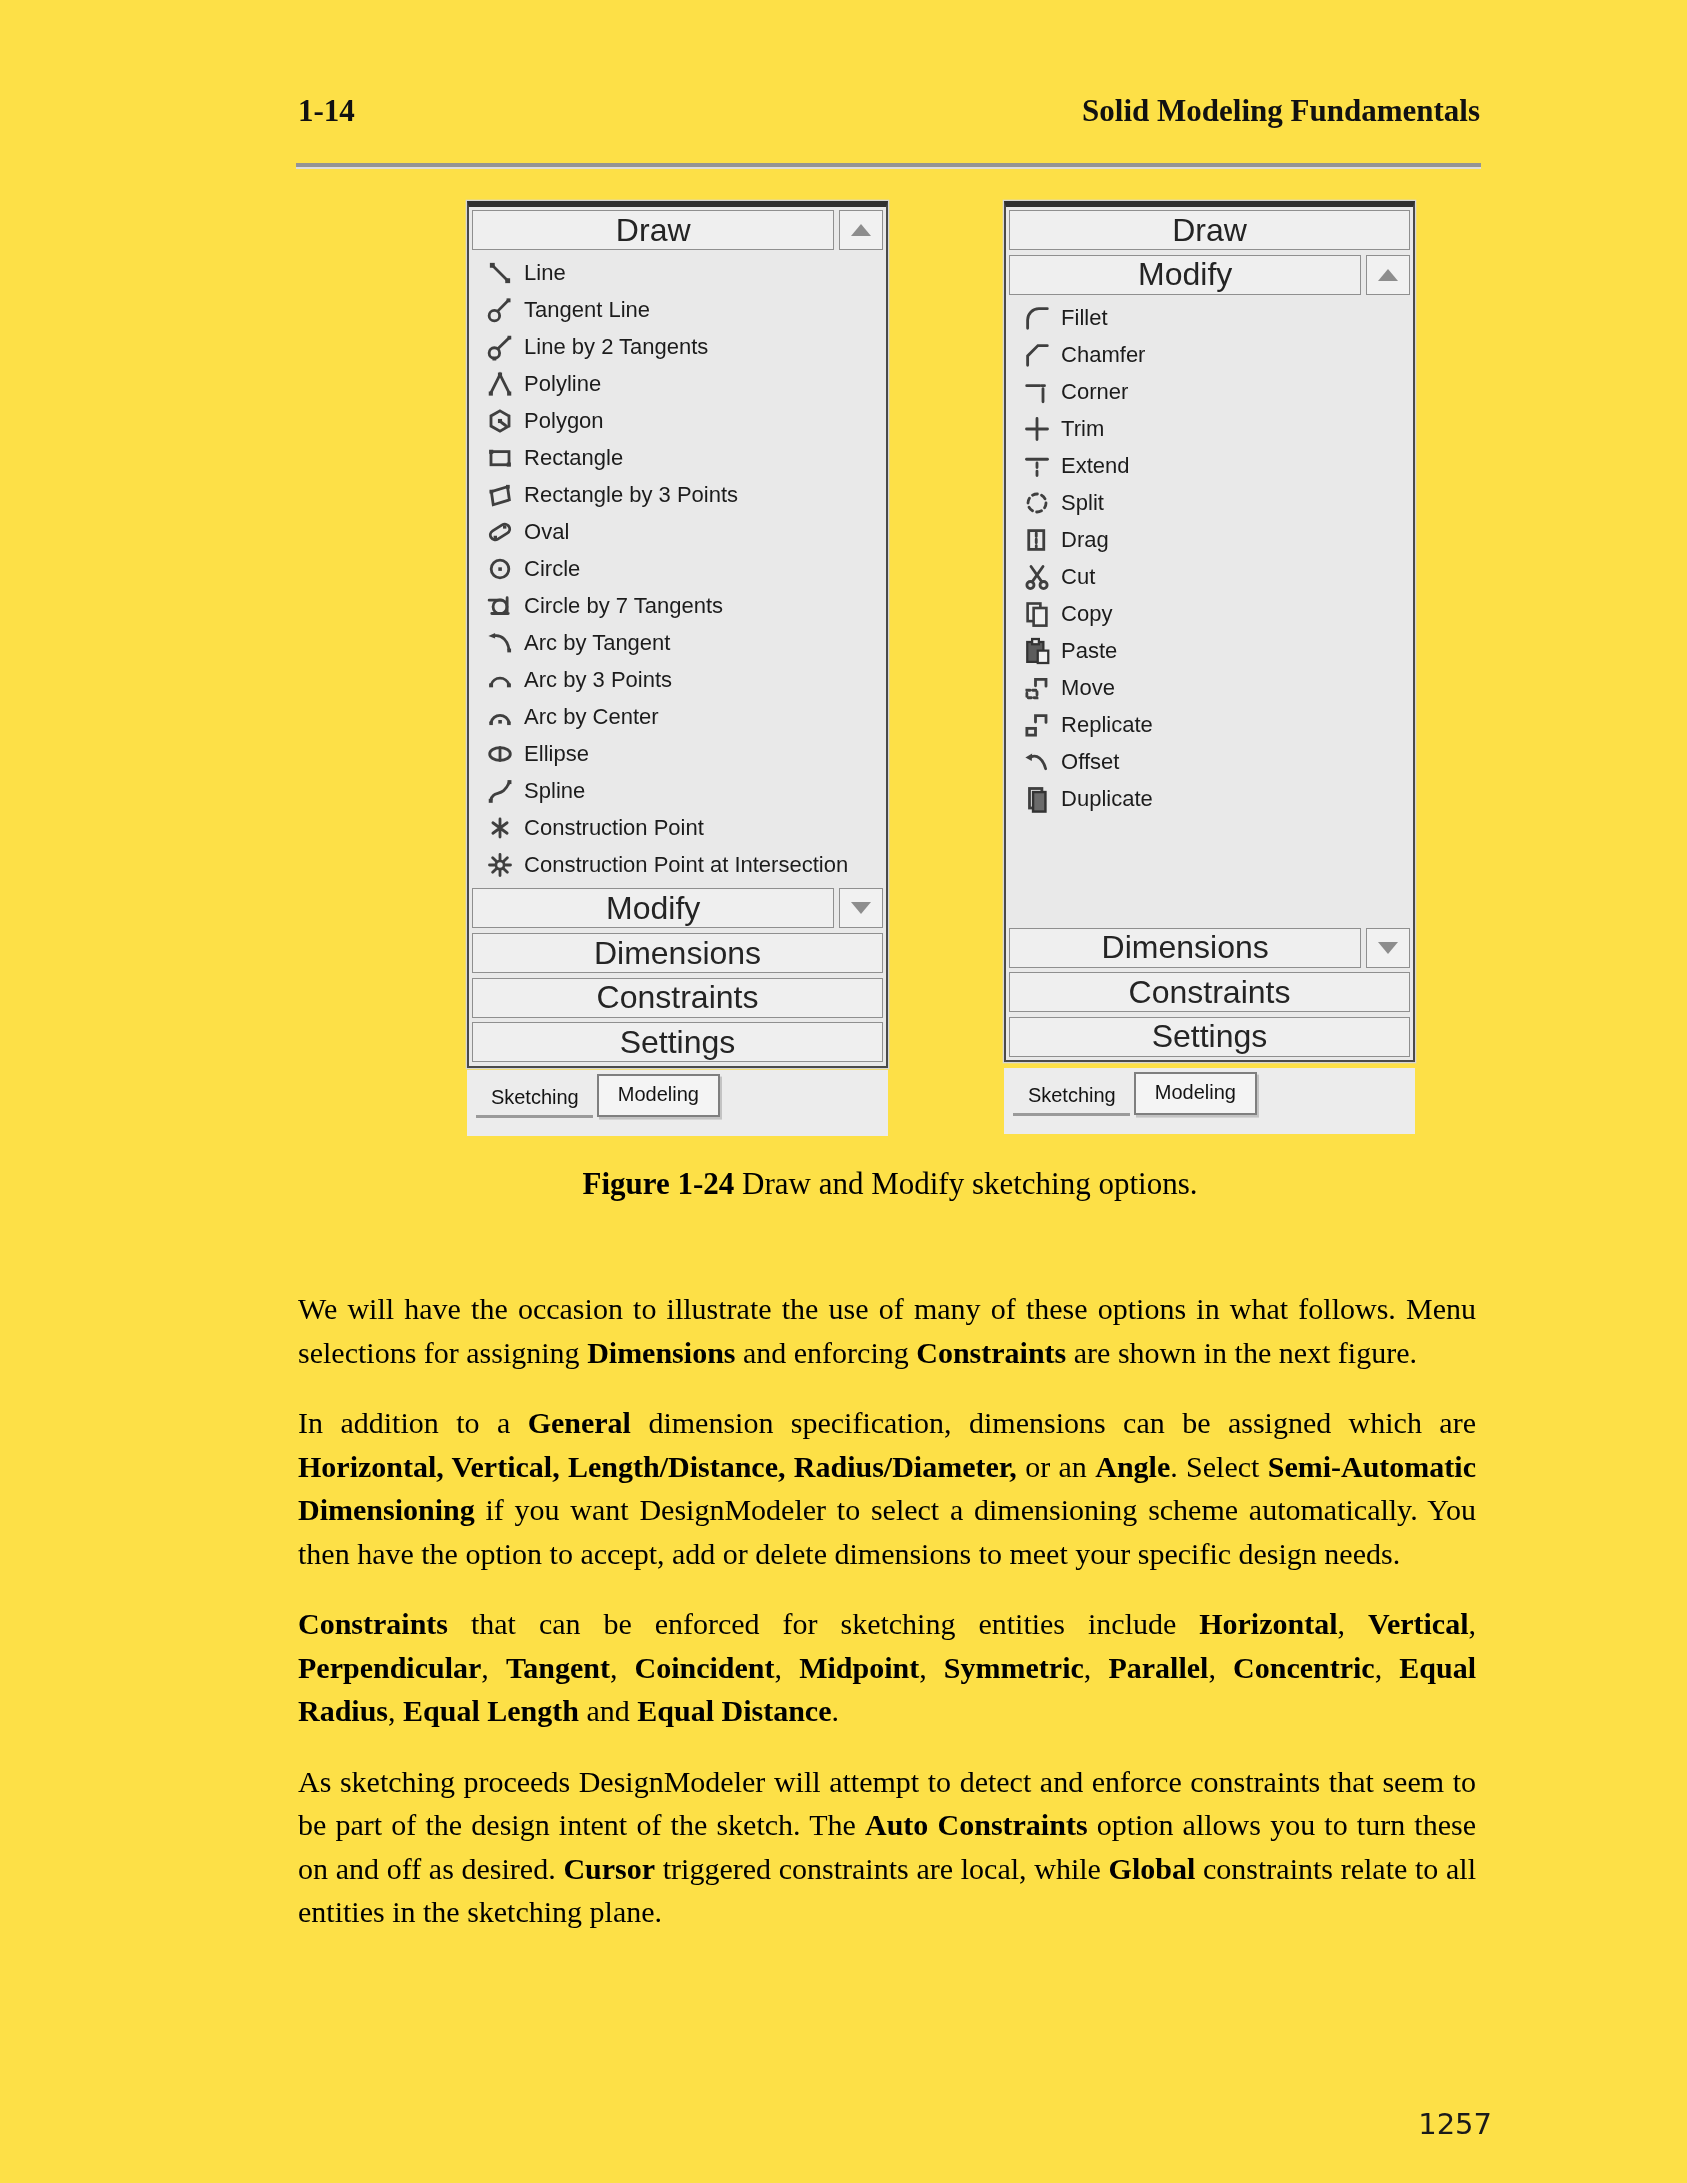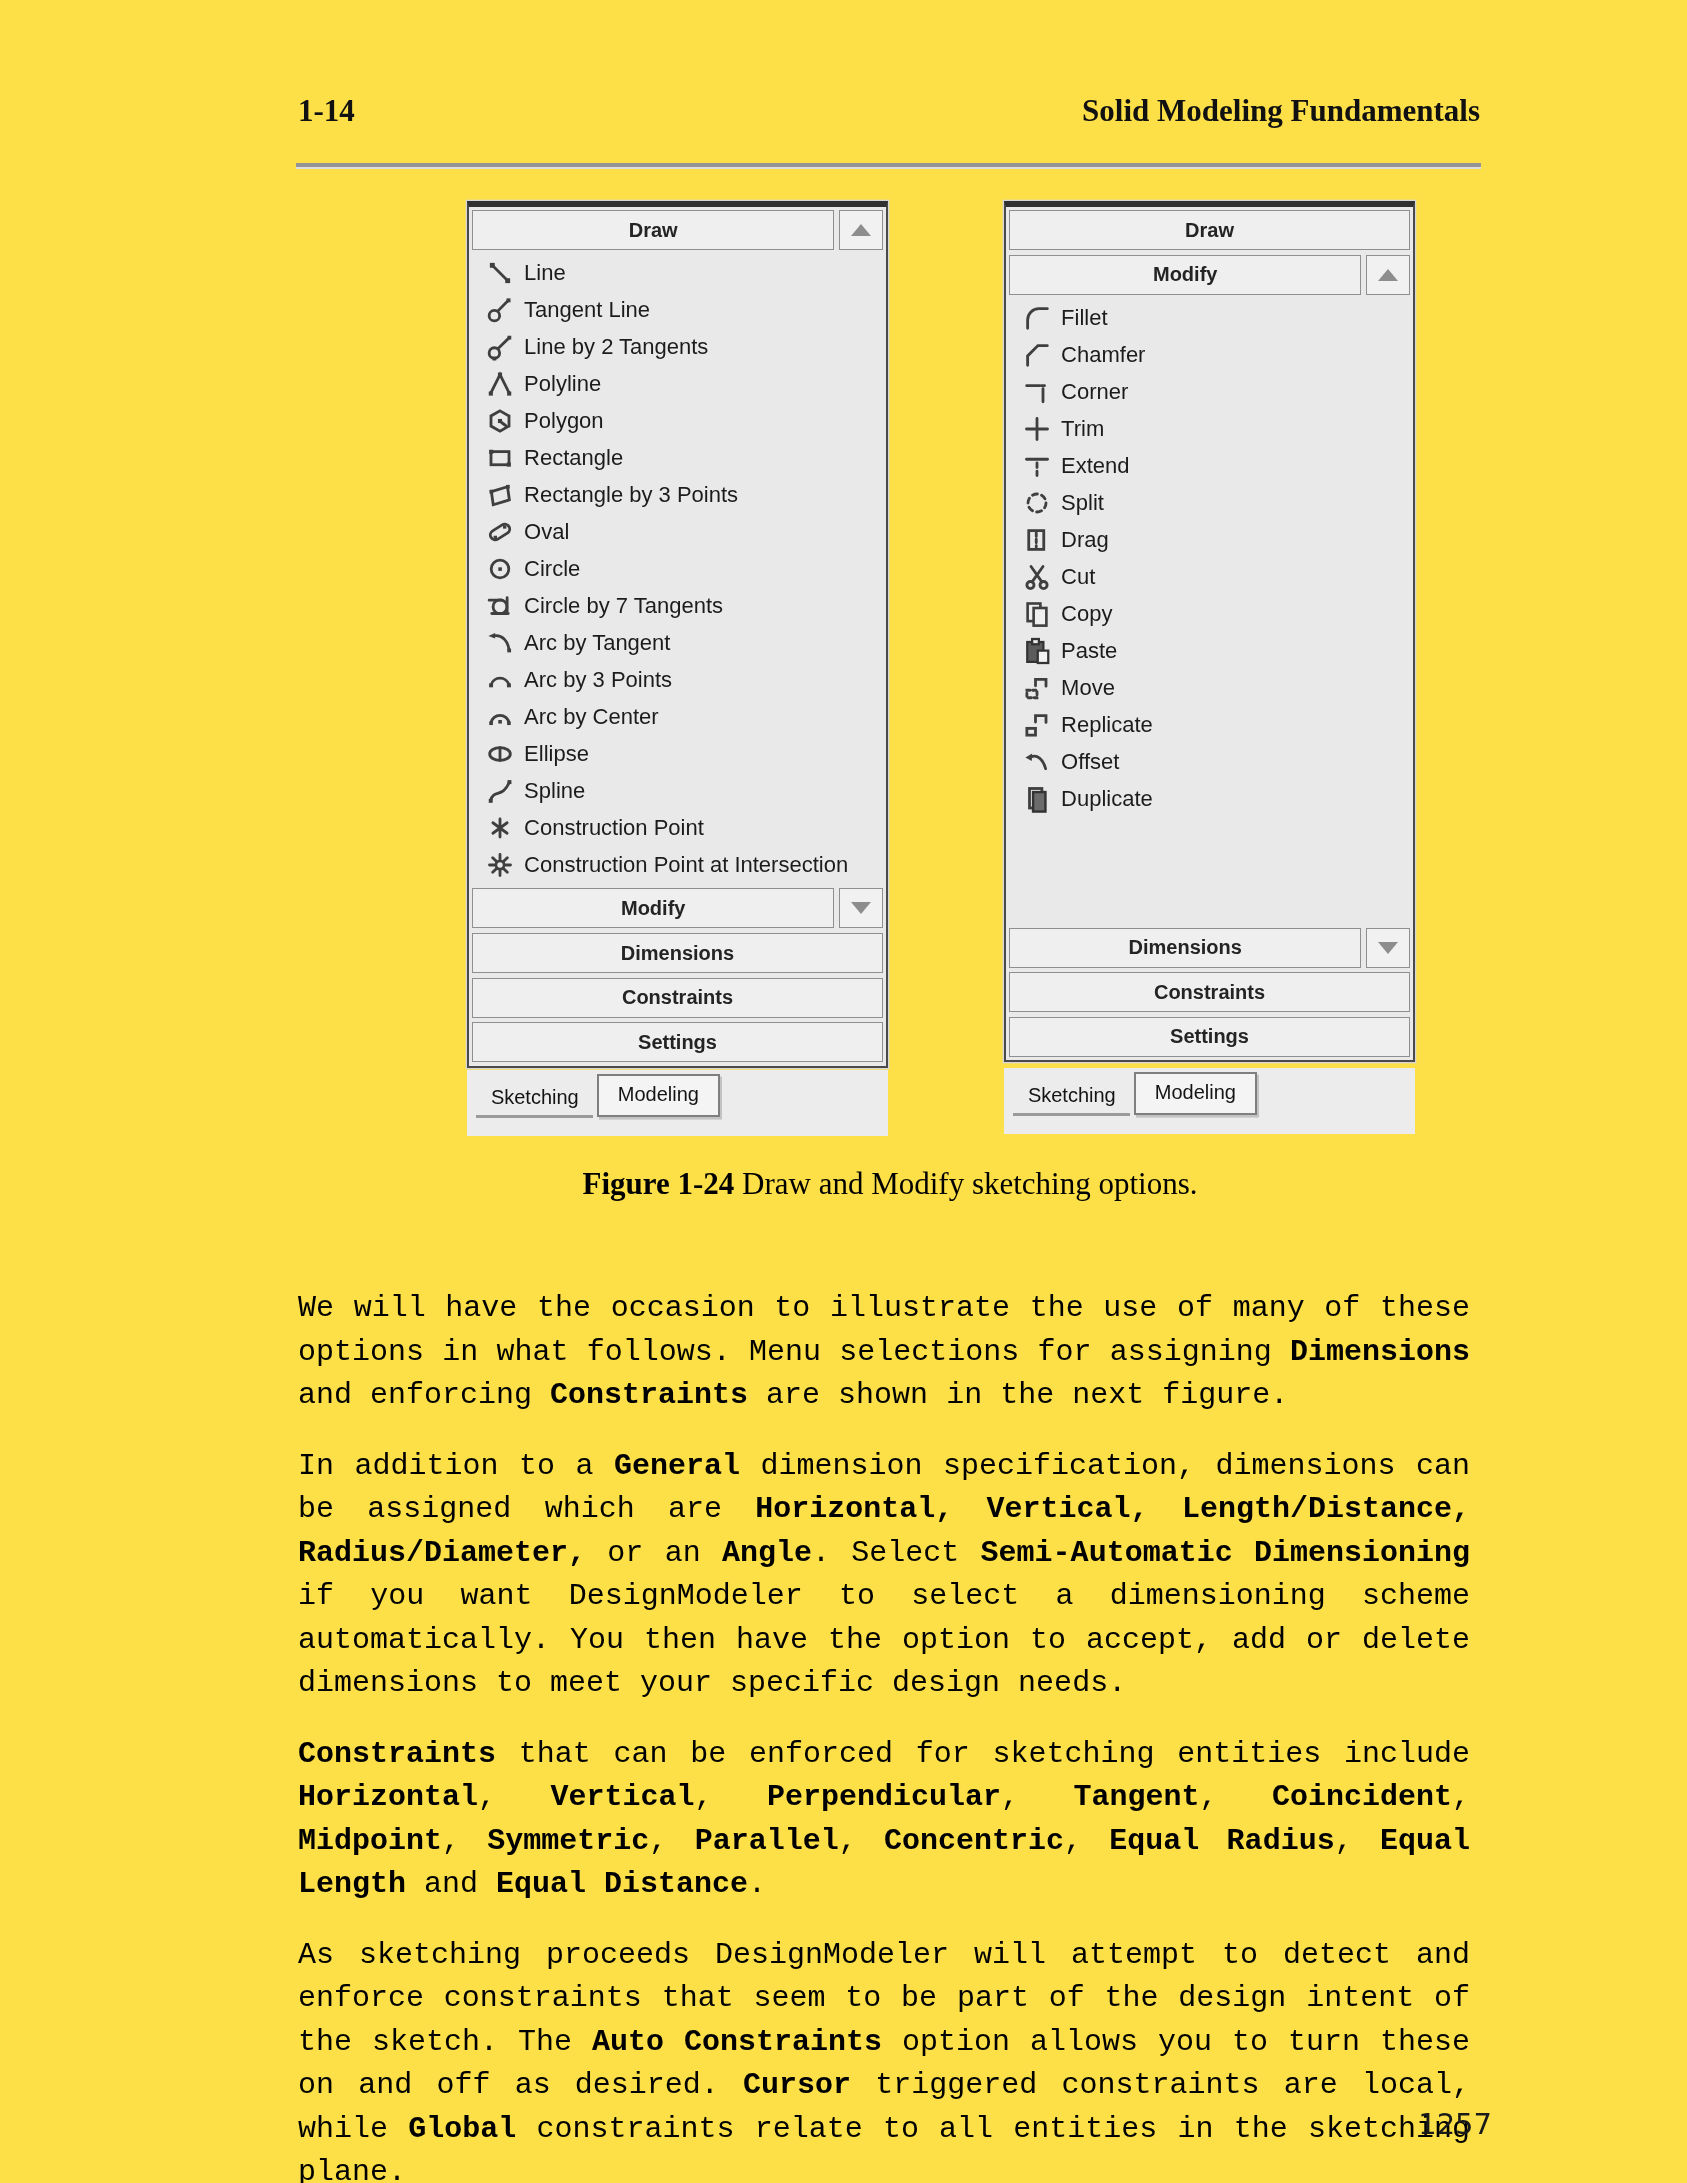--- a/index.html
+++ b/index.html
@@ -20,21 +20,21 @@
     border:2.6px solid #4a4a4a; border-top:6px solid #303030;
     box-shadow:0 0 0 1.3px #d6d6d6;
   }
   .panel.left  { left:467px;  top:201px; width:421px; }
   .panel.right { left:1004px; top:201px; width:411px; height:861px; }
   .prow { display:flex; gap:4.6px; height:40px; flex:0 0 40px; }
   .bar {
     box-sizing:border-box; height:40px; flex:0 0 40px;
     background:#efefef; border:1.3px solid #8f8f8f;
     display:flex; align-items:center; justify-content:center;
-    font-family:"Liberation Sans", sans-serif; font-size:20px; color:#242424;font-weight:bold;
+    font-family:"Liberation Sans", sans-serif; font-size:32px; color:#242424;
   }
   .prow .bar { flex:1 1 auto; height:100%; }
   .arrowbtn {
     flex:0 0 44px; height:100%; box-sizing:border-box;
     background:#f1f1f1; border:1.3px solid #8f8f8f;
     display:flex; align-items:center; justify-content:center;
   }
   .tri { width:0; height:0; }
   .tri.up   { border-left:10px solid transparent; border-right:10px solid transparent; border-bottom:12px solid #8d8d8d; }
   .tri.down { border-left:10px solid transparent; border-right:10px solid transparent; border-top:12px solid #8d8d8d; }
@@ -65,21 +65,21 @@
     box-shadow:2px 2.6px 0 #c3c3c3;
   }
   
   .caption { position:absolute; left:298px; top:1166px; width:1184px;
              text-align:center; font-size:31px; color:#000; }
   .caption b { font-weight:bold; }
   .body {
     position:absolute; left:298px; top:1287px; width:1184px;
     font-size:30px; line-height:1.45; text-align:justify; color:#000;
   }
-  .body p { margin:0 12px 27px 0;font-family:Liberation Mono, monospace; }
+  .body p { margin:0 6px 27px 0; }
   .body b { font-weight:bold; }
   .pageno { position:absolute; right:195px; top:2107px;
             font-family:"DejaVu Sans", sans-serif; font-size:29px; color:#1a1a1a; }
 </style>
 </head>
 <body>
 
 <div class="page">
 
   <div class="hdr-left">1-14</div>

